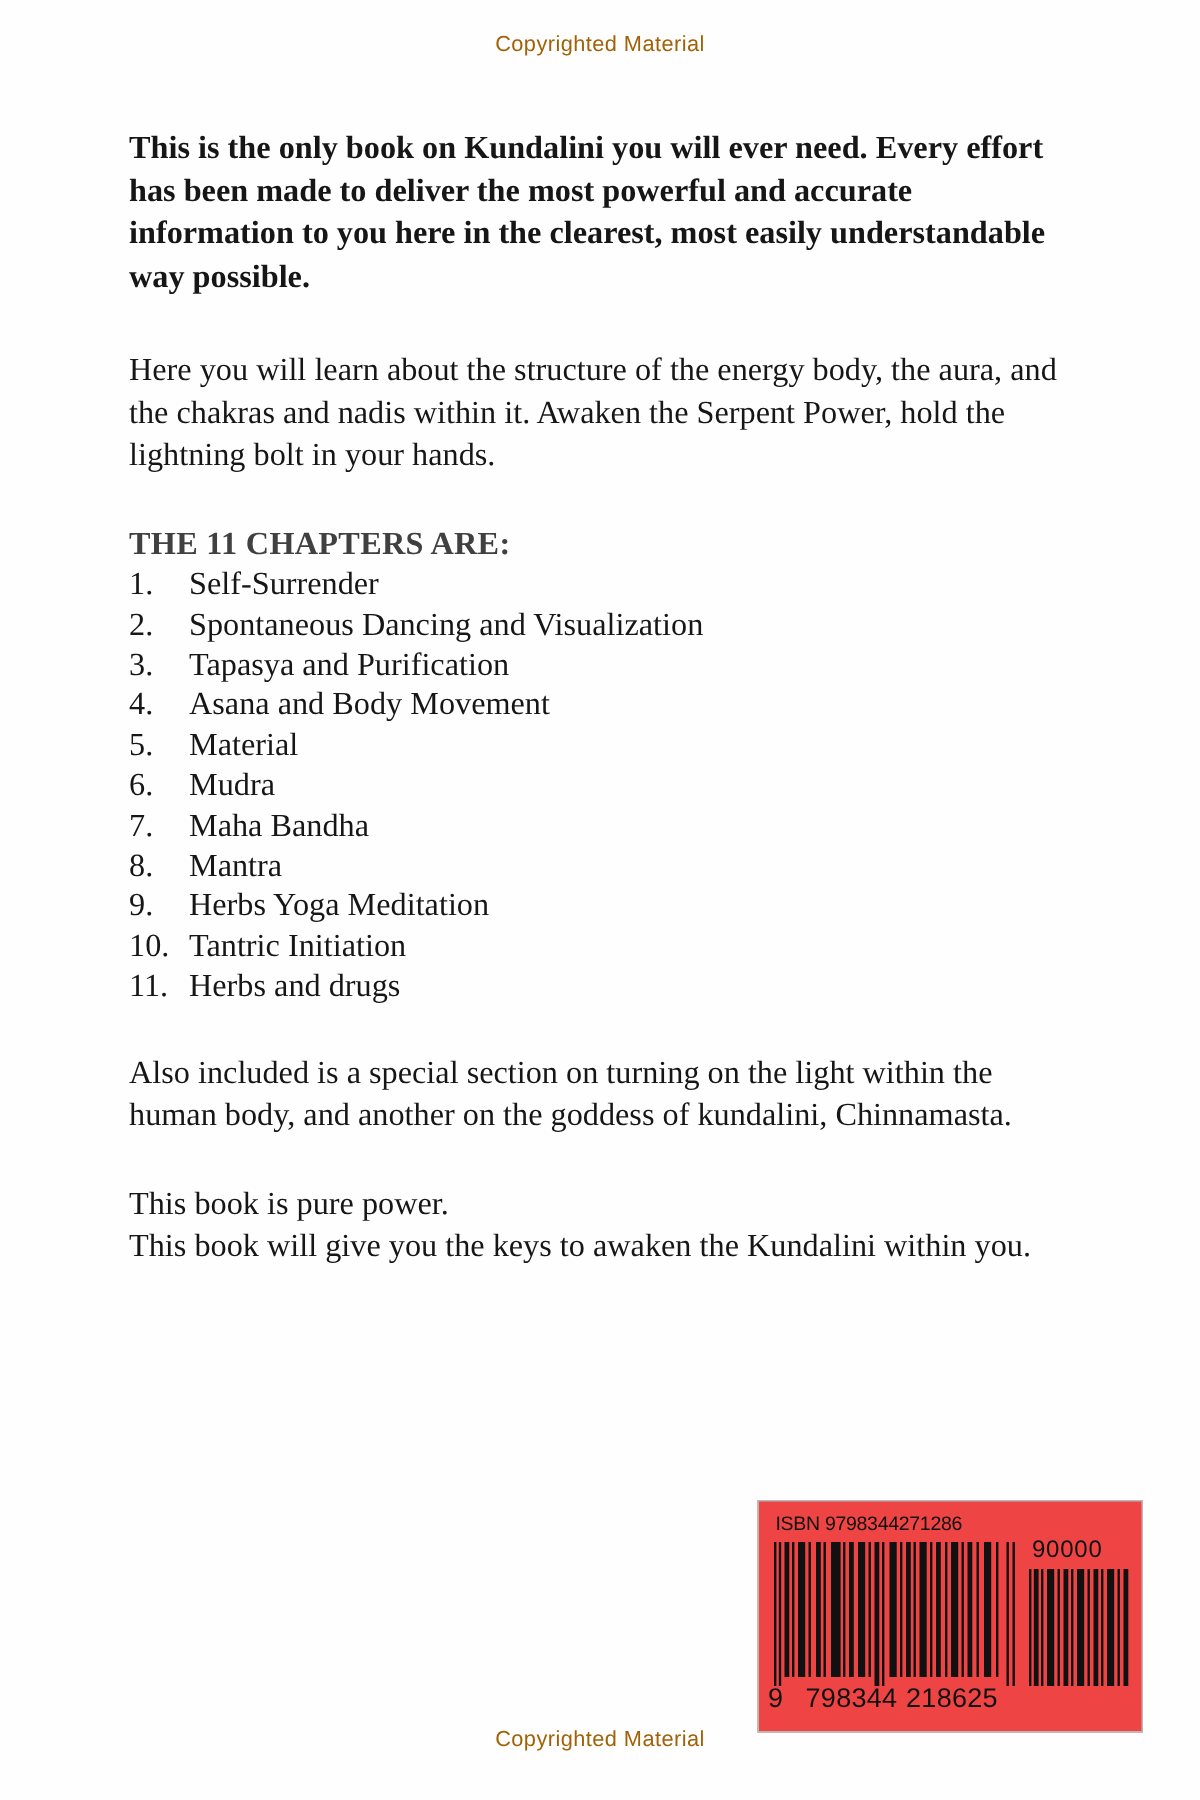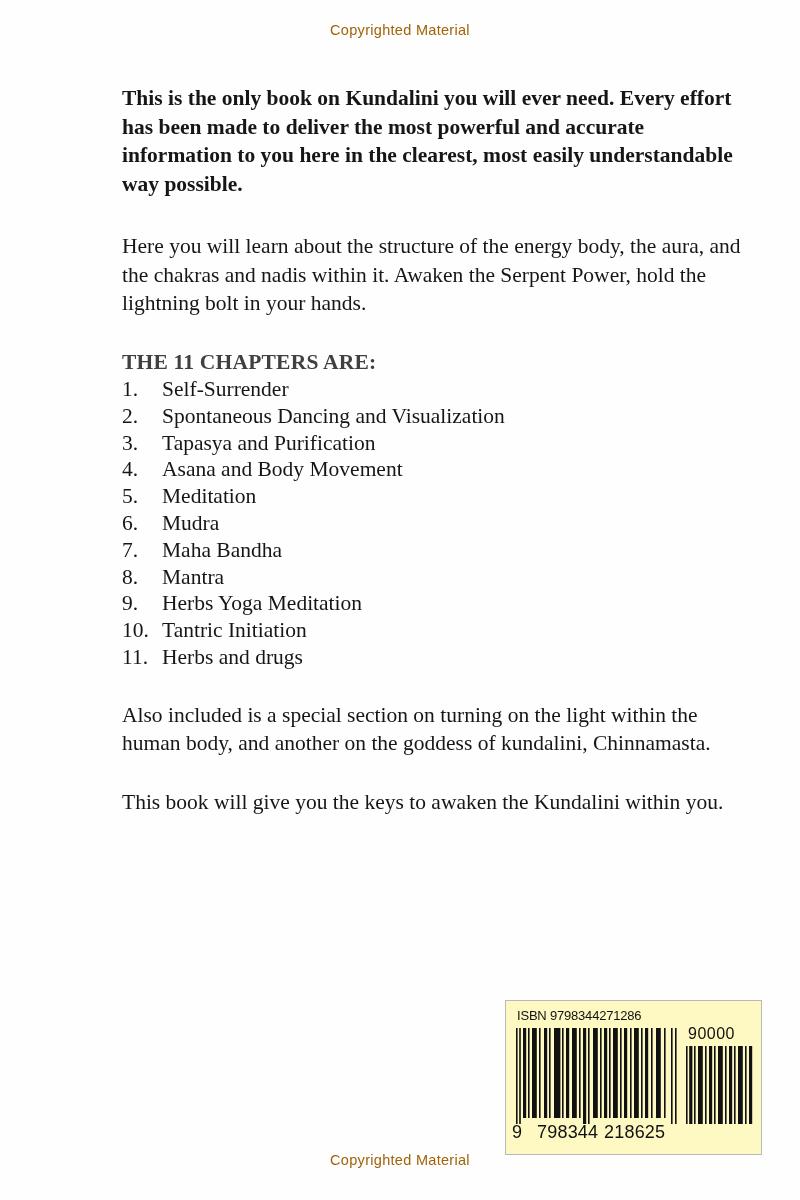--- a/index.html
+++ b/index.html
@@ -30,21 +30,20 @@
   }
   .watermark-top { top: 22px; }
   .watermark-bottom { top: 1152px; }
 
   
   .content {
     position: absolute;
     left: 86px;
     top: 84px;
     width: 630px;
-    margin-left: 36px;
   }
   p.para {
     margin: 0;
     font-size: 21.5px;
     line-height: 28.5px;
     color: #161616;
   }
   p.para.bold {
     font-weight: bold;
   }
@@ -79,21 +78,21 @@
     flex: 1 1 auto;
   }
 
   
   .barcode-box {
     position: absolute;
     left: 505px;
     top: 1000px;
     width: 257px;
     height: 155px;
-    background: #fef9c3;
+    background: #ef4444;
     border: 1px solid #b9b9b9;
     box-sizing: border-box;
   }
   .isbn-text {
     position: absolute;
     left: 11px;
     top: 7px;
     font-family: "Liberation Sans", "DejaVu Sans", sans-serif;
     font-size: 13px;
     letter-spacing: -0.2px;
@@ -175,21 +174,21 @@
       <li>
         <span class="num">3.</span>
         <span class="label">Tapasya and Purification</span>
       </li>
       <li>
         <span class="num">4.</span>
         <span class="label">Asana and Body Movement</span>
       </li>
       <li>
         <span class="num">5.</span>
-        <span class="label">Meditation</span>
+        <span class="label">Material</span>
       </li>
       <li>
         <span class="num">6.</span>
         <span class="label">Mudra</span>
       </li>
       <li>
         <span class="num">7.</span>
         <span class="label">Maha Bandha</span>
       </li>
       <li>
@@ -209,20 +208,21 @@
         <span class="label">Herbs and drugs</span>
       </li>
     </ol>
 
     <div class="gap-md"></div>
 
     <p class="para">Also included is a special section on turning on the light within the human body, and another on the goddess of kundalini, Chinnamasta.</p>
 
     <div class="gap-md"></div>
 
+    <p class="para">This book is pure power.</p>
     <p class="para">This book will give you the keys to awaken the Kundalini within you.</p>
 
   </div>
 
   <div class="barcode-box">
 
     <div class="isbn-text">ISBN 9798344271286</div>
 
     <div class="main-barcode">
       <svg class="bars" viewBox="0 0 163 96" width="163" height="96" preserveAspectRatio="none" aria-hidden="true">

